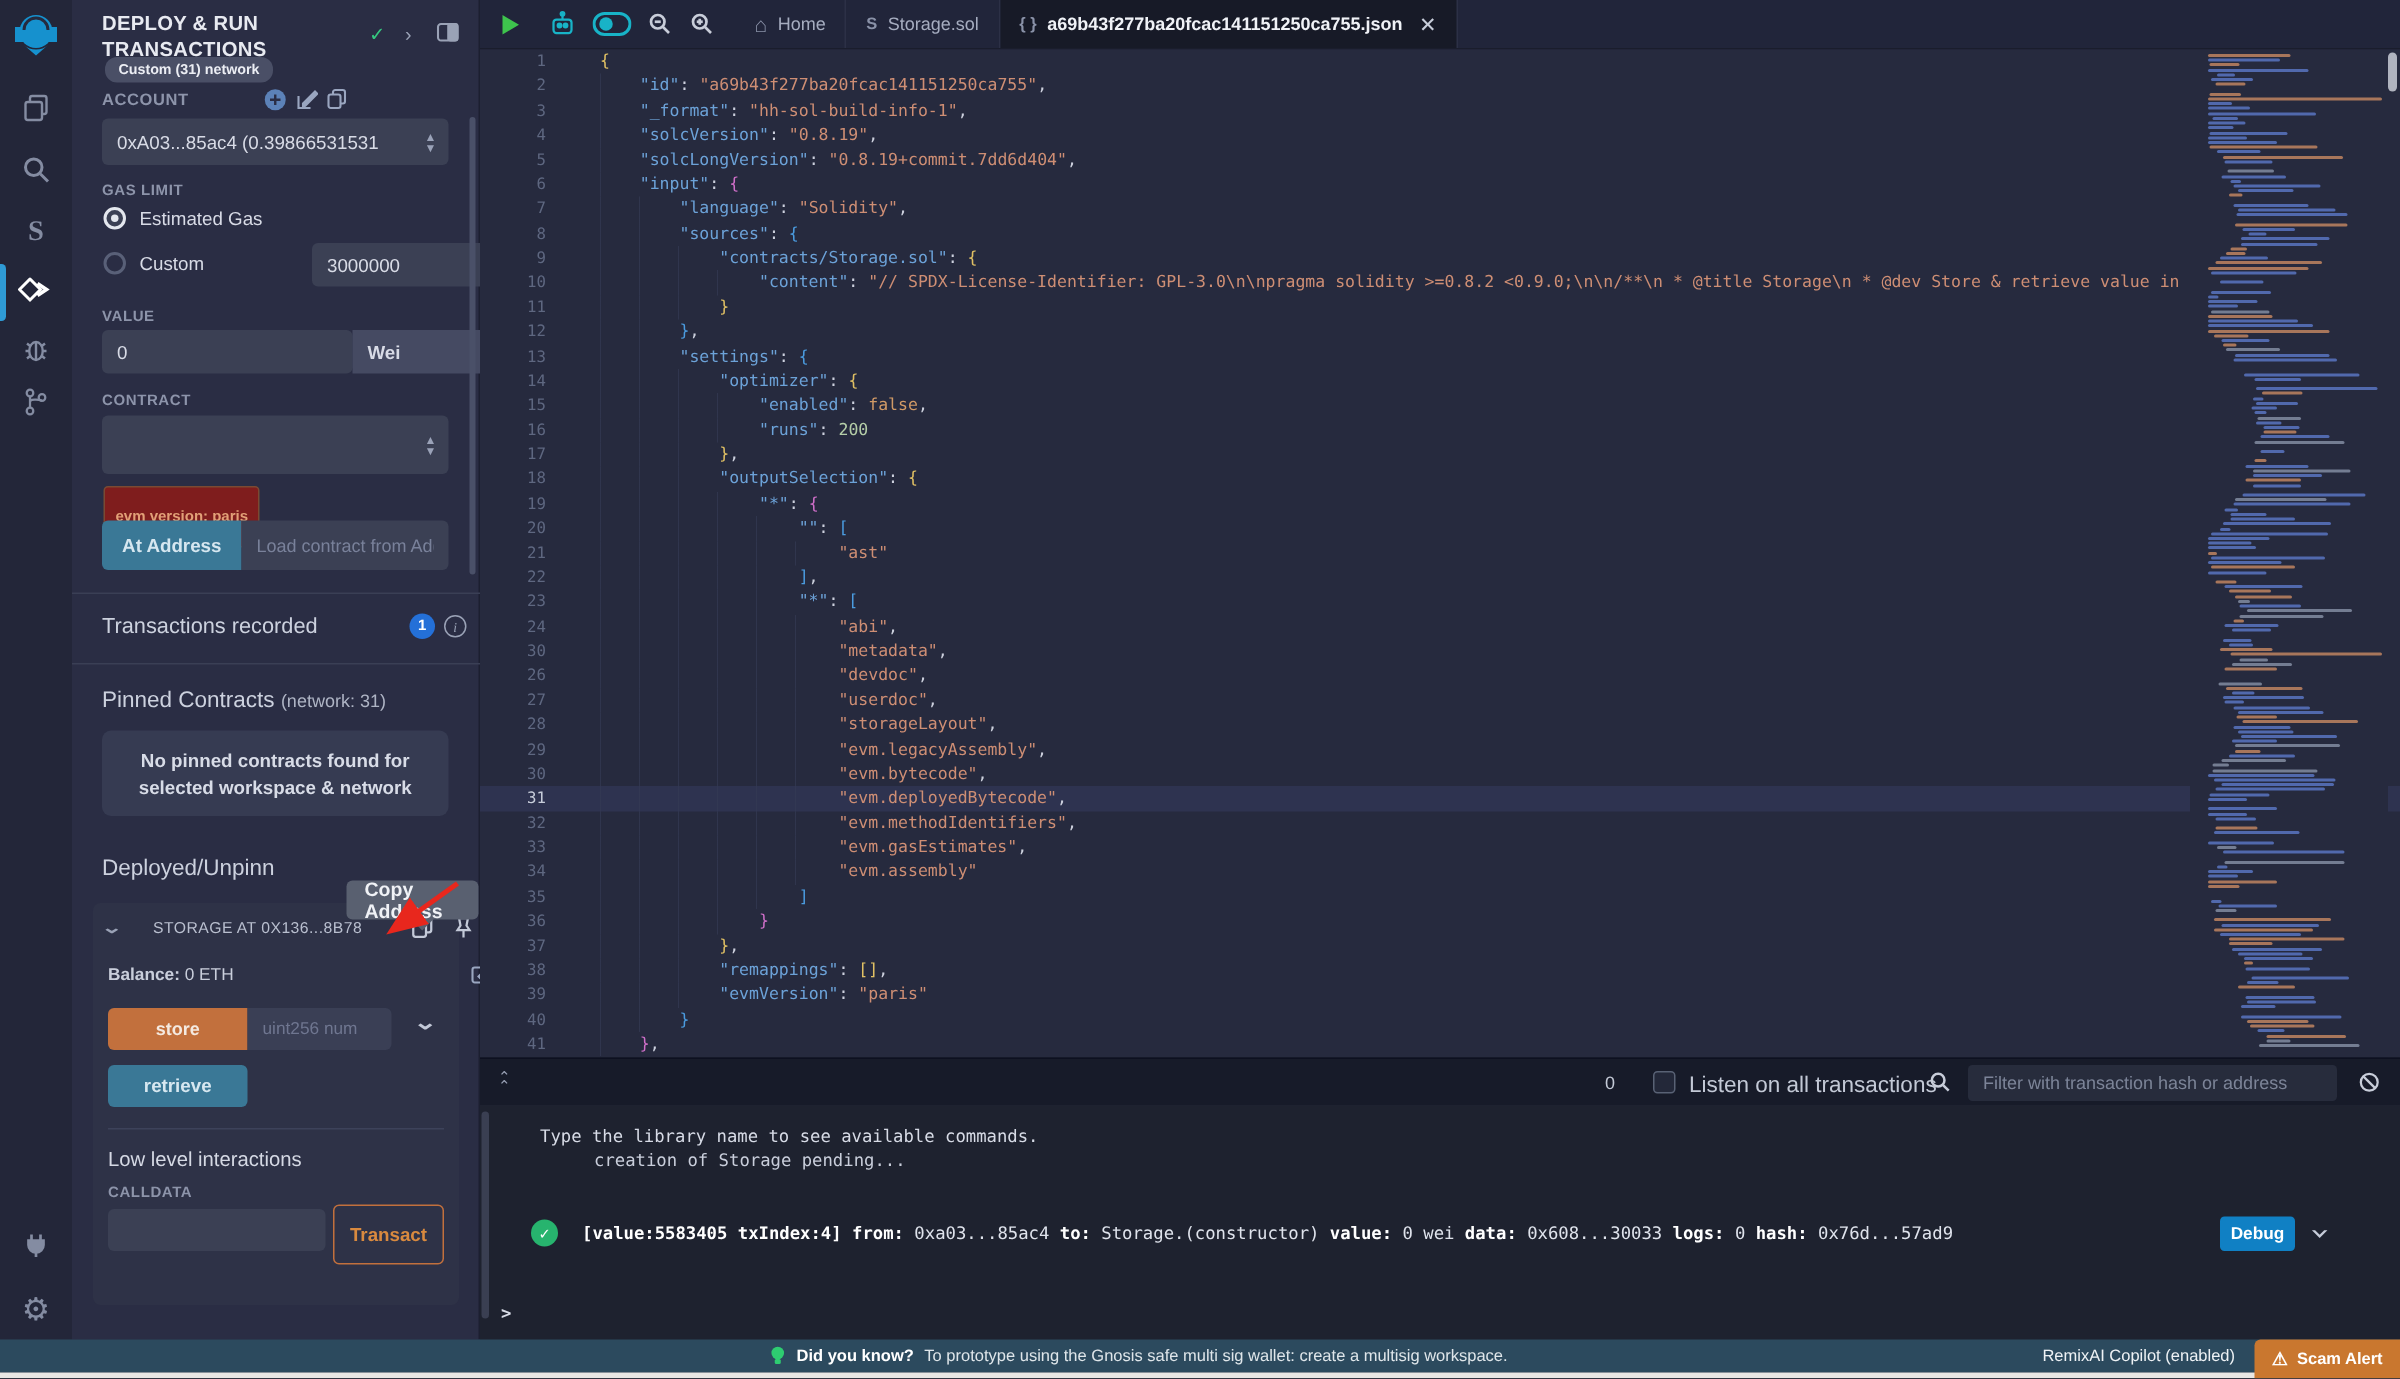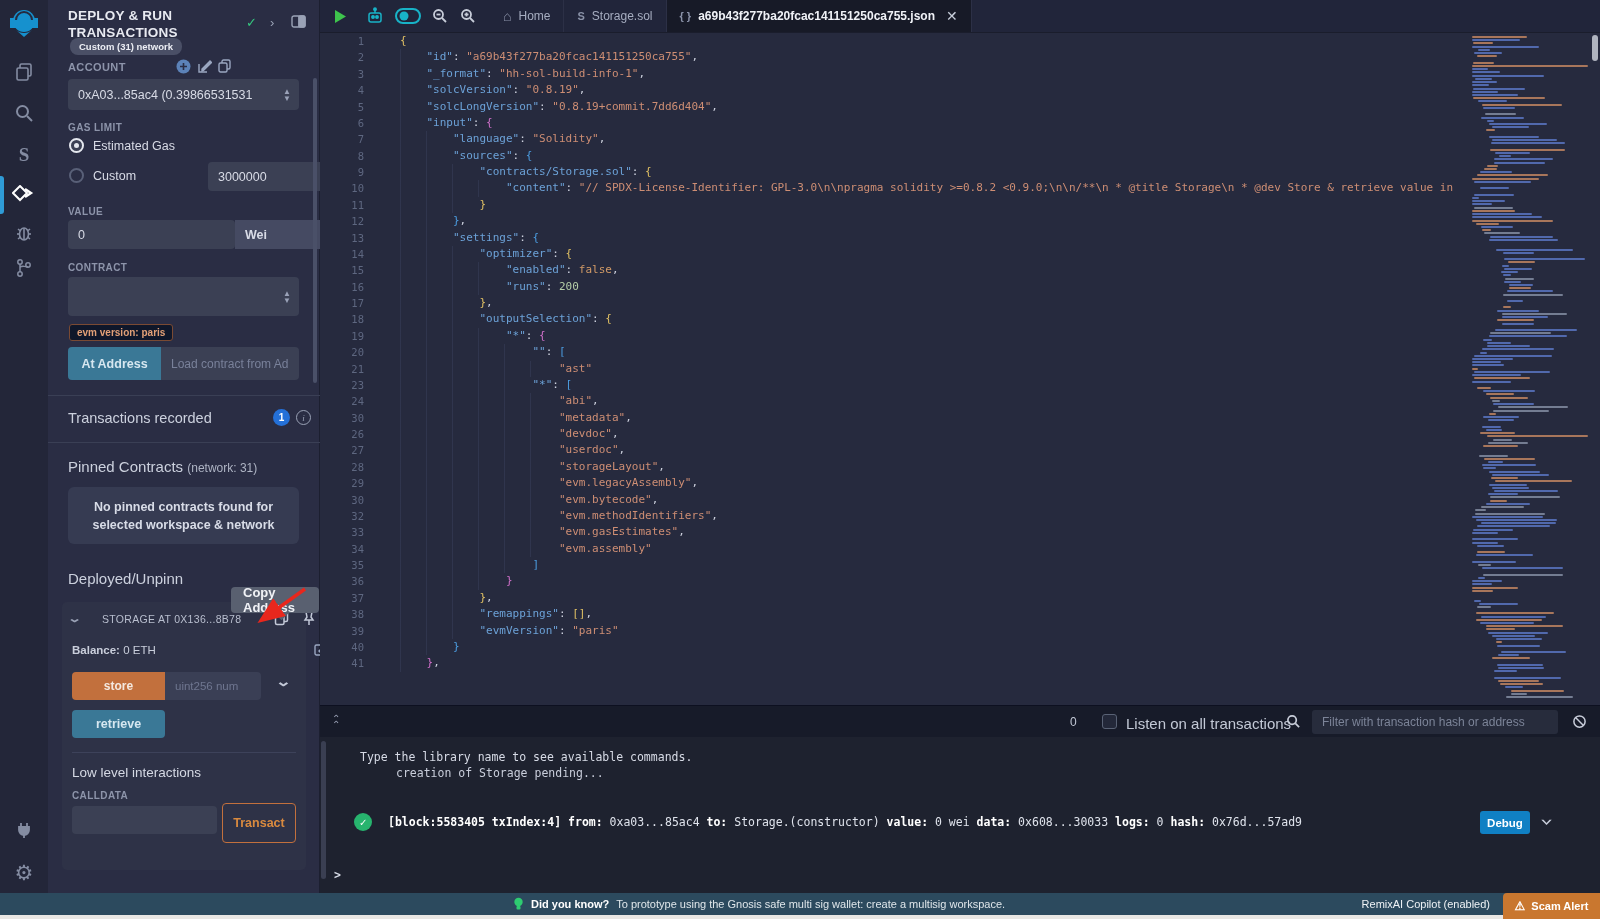--- a/index.html
+++ b/index.html
@@ -23,21 +23,21 @@
   .hdr-ic { position:absolute; top:15px; color:#9aa2b6; font-size:13px; }
   .net-badge { position:absolute; left:22px; top:38px; background:#4a4f66; color:#eceef4; font-size:9.5px; font-weight:bold; padding:3px 9px; border-radius:8px; }
   .lbl { position:absolute; left:20px; font-size:10px; font-weight:bold; letter-spacing:.4px; color:#8d94aa; }
   .lbl2 { position:absolute; left:20px; font-size:11px; font-weight:bold; letter-spacing:.4px; color:#8d94aa; }
   .inp { position:absolute; background:#3b4054; border-radius:4px; color:#d8dbe6; font-size:12.5px; display:flex; align-items:center; padding:0 10px; }
   .stepper { position:absolute; right:8px; top:50%; transform:translateY(-50%); color:#9aa2b8; font-size:8px; line-height:7px; text-align:center; }
   .radio { position:absolute; width:15px; height:15px; border-radius:50%; border:2px solid #596078; }
   .radio.on { border-color:#e4e7ee; background:#3b4054; }
   .radio.on::after { content:""; position:absolute; left:3px; top:3px; width:5px; height:5px; border-radius:50%; background:#e4e7ee; }
   .rlabel { position:absolute; font-size:12.5px; color:#d8dbe6; }
-  .evm-badge { position:absolute; left:21px; top:312px; background:#0f172a; border:1px solid #7a4a33; color:#e2a077; font-size:10px; font-weight:bold; padding:2px 7px; border-radius:3px; }
+  .evm-badge { position:absolute; left:21px; top:312px; background:#7f1d1d; border:1px solid #7a4a33; color:#e2a077; font-size:10px; font-weight:bold; padding:14px 7px; border-radius:3px; }
   .btn-teal { background:#3a7896; color:#d6e7f0; font-weight:bold; font-size:12.5px; display:flex; align-items:center; justify-content:center; border-radius:4px; cursor:pointer; }
   .divider { position:absolute; left:0; width:272px; height:1px; background:#3a3f55; }
   .sec-title { position:absolute; left:20px; font-size:14.5px; color:#ccd1de; }
   .badge-blue { position:absolute; width:17px; height:17px; border-radius:50%; background:#2470d8; color:#fff; font-size:10px; font-weight:bold; display:flex; align-items:center; justify-content:center; }
   .icircle { position:absolute; width:15px; height:15px; border-radius:50%; border:1px solid #9aa2b6; color:#9aa2b6; font-size:9px; display:flex; align-items:center; justify-content:center; font-family:"Liberation Serif",serif; font-style:italic; }
   .note-box { position:absolute; left:20px; top:487px; width:231px; height:57px; background:#363b52; border-radius:6px; display:flex; align-items:center; justify-content:center; text-align:center; font-size:12.5px; font-weight:bold; color:#d8dce7; line-height:18px; }
   .card { position:absolute; left:14px; top:602px; width:244px; height:268px; background:#2e3247; border-radius:5px; }
   .tooltip { position:absolute; left:183px; top:587px; height:26px; padding:0 12px; background:#596070; border-radius:4px; color:#f0f2f6; font-size:13px; font-weight:bold; display:flex; align-items:center; z-index:30; }
   .tooltip-caret { position:absolute; left:228px; top:607px; width:11px; height:11px; background:#596070; transform:rotate(45deg); z-index:29; }
   .btn-orange { background:#c2703d; color:#f4e9e0; font-weight:bold; font-size:12px; display:flex; align-items:center; justify-content:center; border-radius:4px 0 0 4px; }
@@ -349,28 +349,30 @@
         <div class="cl"><span class="gut">12</span><span class="code"><span class="guides" style="width: 52px;"></span><span>        </span><span class="b3">}</span><span class="p">,</span></span></div>
         <div class="cl"><span class="gut">13</span><span class="code"><span class="guides" style="width: 52px;"></span><span>        </span><span class="k">"settings"</span><span class="p">: </span><span class="b3">{</span></span></div>
         <div class="cl"><span class="gut">14</span><span class="code"><span class="guides" style="width: 78px;"></span><span>            </span><span class="k">"optimizer"</span><span class="p">: </span><span class="b1">{</span></span></div>
         <div class="cl"><span class="gut">15</span><span class="code"><span class="guides" style="width: 104px;"></span><span>                </span><span class="k">"enabled"</span><span class="p">: </span><span class="f">false</span><span class="p">,</span></span></div>
         <div class="cl"><span class="gut">16</span><span class="code"><span class="guides" style="width: 104px;"></span><span>                </span><span class="k">"runs"</span><span class="p">: </span><span class="n">200</span></span></div>
         <div class="cl"><span class="gut">17</span><span class="code"><span class="guides" style="width: 78px;"></span><span>            </span><span class="b1">}</span><span class="p">,</span></span></div>
         <div class="cl"><span class="gut">18</span><span class="code"><span class="guides" style="width: 78px;"></span><span>            </span><span class="k">"outputSelection"</span><span class="p">: </span><span class="b1">{</span></span></div>
         <div class="cl"><span class="gut">19</span><span class="code"><span class="guides" style="width: 104px;"></span><span>                </span><span class="k">"*"</span><span class="p">: </span><span class="b2">{</span></span></div>
         <div class="cl"><span class="gut">20</span><span class="code"><span class="guides" style="width: 130px;"></span><span>                    </span><span class="k">""</span><span class="p">: </span><span class="b3">[</span></span></div>
         <div class="cl"><span class="gut">21</span><span class="code"><span class="guides" style="width: 156px;"></span><span>                        </span><span class="s">"ast"</span></span></div>
+        <div class="cl"><span class="gut">22</span><span class="code"><span class="guides" style="width: 130px;"></span><span>                    </span><span class="b3">]</span><span class="p">,</span></span></div>
         <div class="cl"><span class="gut">23</span><span class="code"><span class="guides" style="width: 130px;"></span><span>                    </span><span class="k">"*"</span><span class="p">: </span><span class="b3">[</span></span></div>
         <div class="cl"><span class="gut">24</span><span class="code"><span class="guides" style="width: 156px;"></span><span>                        </span><span class="s">"abi"</span><span class="p">,</span></span></div>
         <div class="cl"><span class="gut">30</span><span class="code"><span class="guides" style="width: 156px;"></span><span>                        </span><span class="s">"metadata"</span><span class="p">,</span></span></div>
         <div class="cl"><span class="gut">26</span><span class="code"><span class="guides" style="width: 156px;"></span><span>                        </span><span class="s">"devdoc"</span><span class="p">,</span></span></div>
         <div class="cl"><span class="gut">27</span><span class="code"><span class="guides" style="width: 156px;"></span><span>                        </span><span class="s">"userdoc"</span><span class="p">,</span></span></div>
         <div class="cl"><span class="gut">28</span><span class="code"><span class="guides" style="width: 156px;"></span><span>                        </span><span class="s">"storageLayout"</span><span class="p">,</span></span></div>
         <div class="cl"><span class="gut">29</span><span class="code"><span class="guides" style="width: 156px;"></span><span>                        </span><span class="s">"evm.legacyAssembly"</span><span class="p">,</span></span></div>
         <div class="cl"><span class="gut">30</span><span class="code"><span class="guides" style="width: 156px;"></span><span>                        </span><span class="s">"evm.bytecode"</span><span class="p">,</span></span></div>
+        <div class="cl cur"><span class="gut">31</span><span class="code"><span class="guides" style="width: 156px;"></span><span>                        </span><span class="s">"evm.deployedBytecode"</span><span class="p">,</span></span></div>
         <div class="cl"><span class="gut">32</span><span class="code"><span class="guides" style="width: 156px;"></span><span>                        </span><span class="s">"evm.methodIdentifiers"</span><span class="p">,</span></span></div>
         <div class="cl"><span class="gut">33</span><span class="code"><span class="guides" style="width: 156px;"></span><span>                        </span><span class="s">"evm.gasEstimates"</span><span class="p">,</span></span></div>
         <div class="cl"><span class="gut">34</span><span class="code"><span class="guides" style="width: 156px;"></span><span>                        </span><span class="s">"evm.assembly"</span></span></div>
         <div class="cl"><span class="gut">35</span><span class="code"><span class="guides" style="width: 130px;"></span><span>                    </span><span class="b3">]</span></span></div>
         <div class="cl"><span class="gut">36</span><span class="code"><span class="guides" style="width: 104px;"></span><span>                </span><span class="b2">}</span></span></div>
         <div class="cl"><span class="gut">37</span><span class="code"><span class="guides" style="width: 78px;"></span><span>            </span><span class="b1">}</span><span class="p">,</span></span></div>
         <div class="cl"><span class="gut">38</span><span class="code"><span class="guides" style="width: 78px;"></span><span>            </span><span class="k">"remappings"</span><span class="p">: </span><span class="b1">[]</span><span class="p">,</span></span></div>
         <div class="cl"><span class="gut">39</span><span class="code"><span class="guides" style="width: 78px;"></span><span>            </span><span class="k">"evmVersion"</span><span class="p">: </span><span class="s">"paris"</span></span></div>
         <div class="cl"><span class="gut">40</span><span class="code"><span class="guides" style="width: 52px;"></span><span>        </span><span class="b3">}</span></span></div>
         <div class="cl"><span class="gut">41</span><span class="code"><span class="guides" style="width: 26px;"></span><span>    </span><span class="b2">}</span><span class="p">,</span></span></div>
@@ -580,21 +582,21 @@
           <line x1="3.8" y1="3.8" x2="12.2" y2="12.2"></line>
         </svg>
     </div>
   </div>
 
   <div id="terminal" class="abs">
     <div class="tscroll"></div>
     <div class="term-line abs" style="left:40px; top:13px;">Type the library name to see available commands.</div>
     <div class="term-line abs" style="left:40px; top:29px; color:#c9cedb;margin-left:36px;">creation of Storage pending...</div>
     <div class="tx-check">✓</div>
-    <div id="tx-text" style="font-family: &quot;DejaVu Sans Mono&quot;, monospace;"><b>[block:5583405 txIndex:4]</b><span>  </span><b>from:</b><span> 0xa03...85ac4 </span><b>to:</b><span> Storage.(constructor) </span><b>value:</b><span> 0 wei </span><b>data:</b><span> 0x608...30033 </span><b>logs:</b><span> 0 </span><b>hash:</b><span> 0x76d...57ad9</span></div>
+    <div id="tx-text" style="font-family: &quot;DejaVu Sans Mono&quot;, monospace;"><b>[value:5583405 txIndex:4]</b><span>  </span><b>from:</b><span> 0xa03...85ac4 </span><b>to:</b><span> Storage.(constructor) </span><b>value:</b><span> 0 wei </span><b>data:</b><span> 0x608...30033 </span><b>logs:</b><span> 0 </span><b>hash:</b><span> 0x76d...57ad9</span></div>
     <div class="debug-btn">Debug</div>
     <div class="abs chev" style="left:1222px; top:72px; font-size:15px; color:#c7cdda; transform:scaleX(1.5);">⌄</div>
     <div class="term-line abs" style="left:14px; top:131px; font-weight:bold;">&gt;</div>
   </div>
 
   <div id="statusbar" class="abs">
     <div style="position:absolute; left:513px; display:flex; align-items:center; gap:7px;">
       <svg width="11" height="14" viewBox="0 0 11 14">
           <circle cx="5.5" cy="5" r="4.2" fill="#2ecc71"></circle>
           <rect x="3.5" y="9" width="4" height="3.4" rx="1" fill="#2ecc71"></rect>

